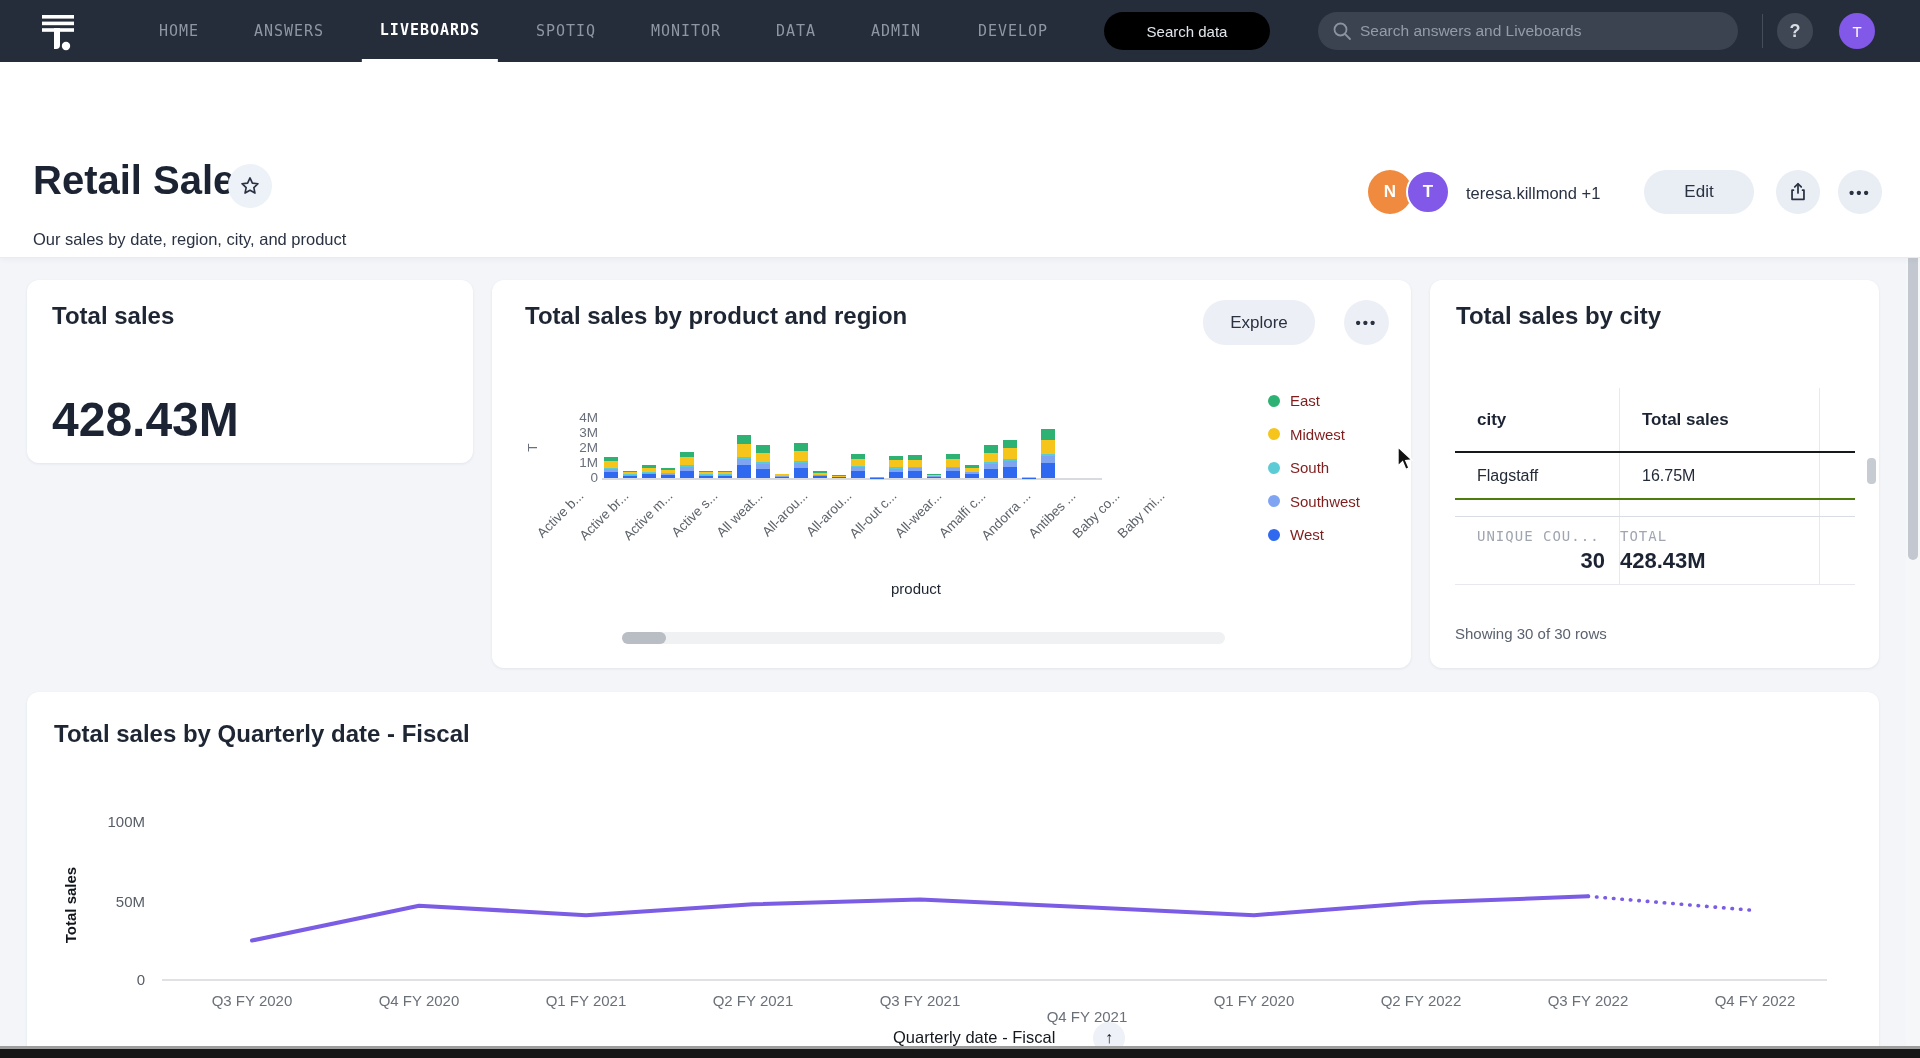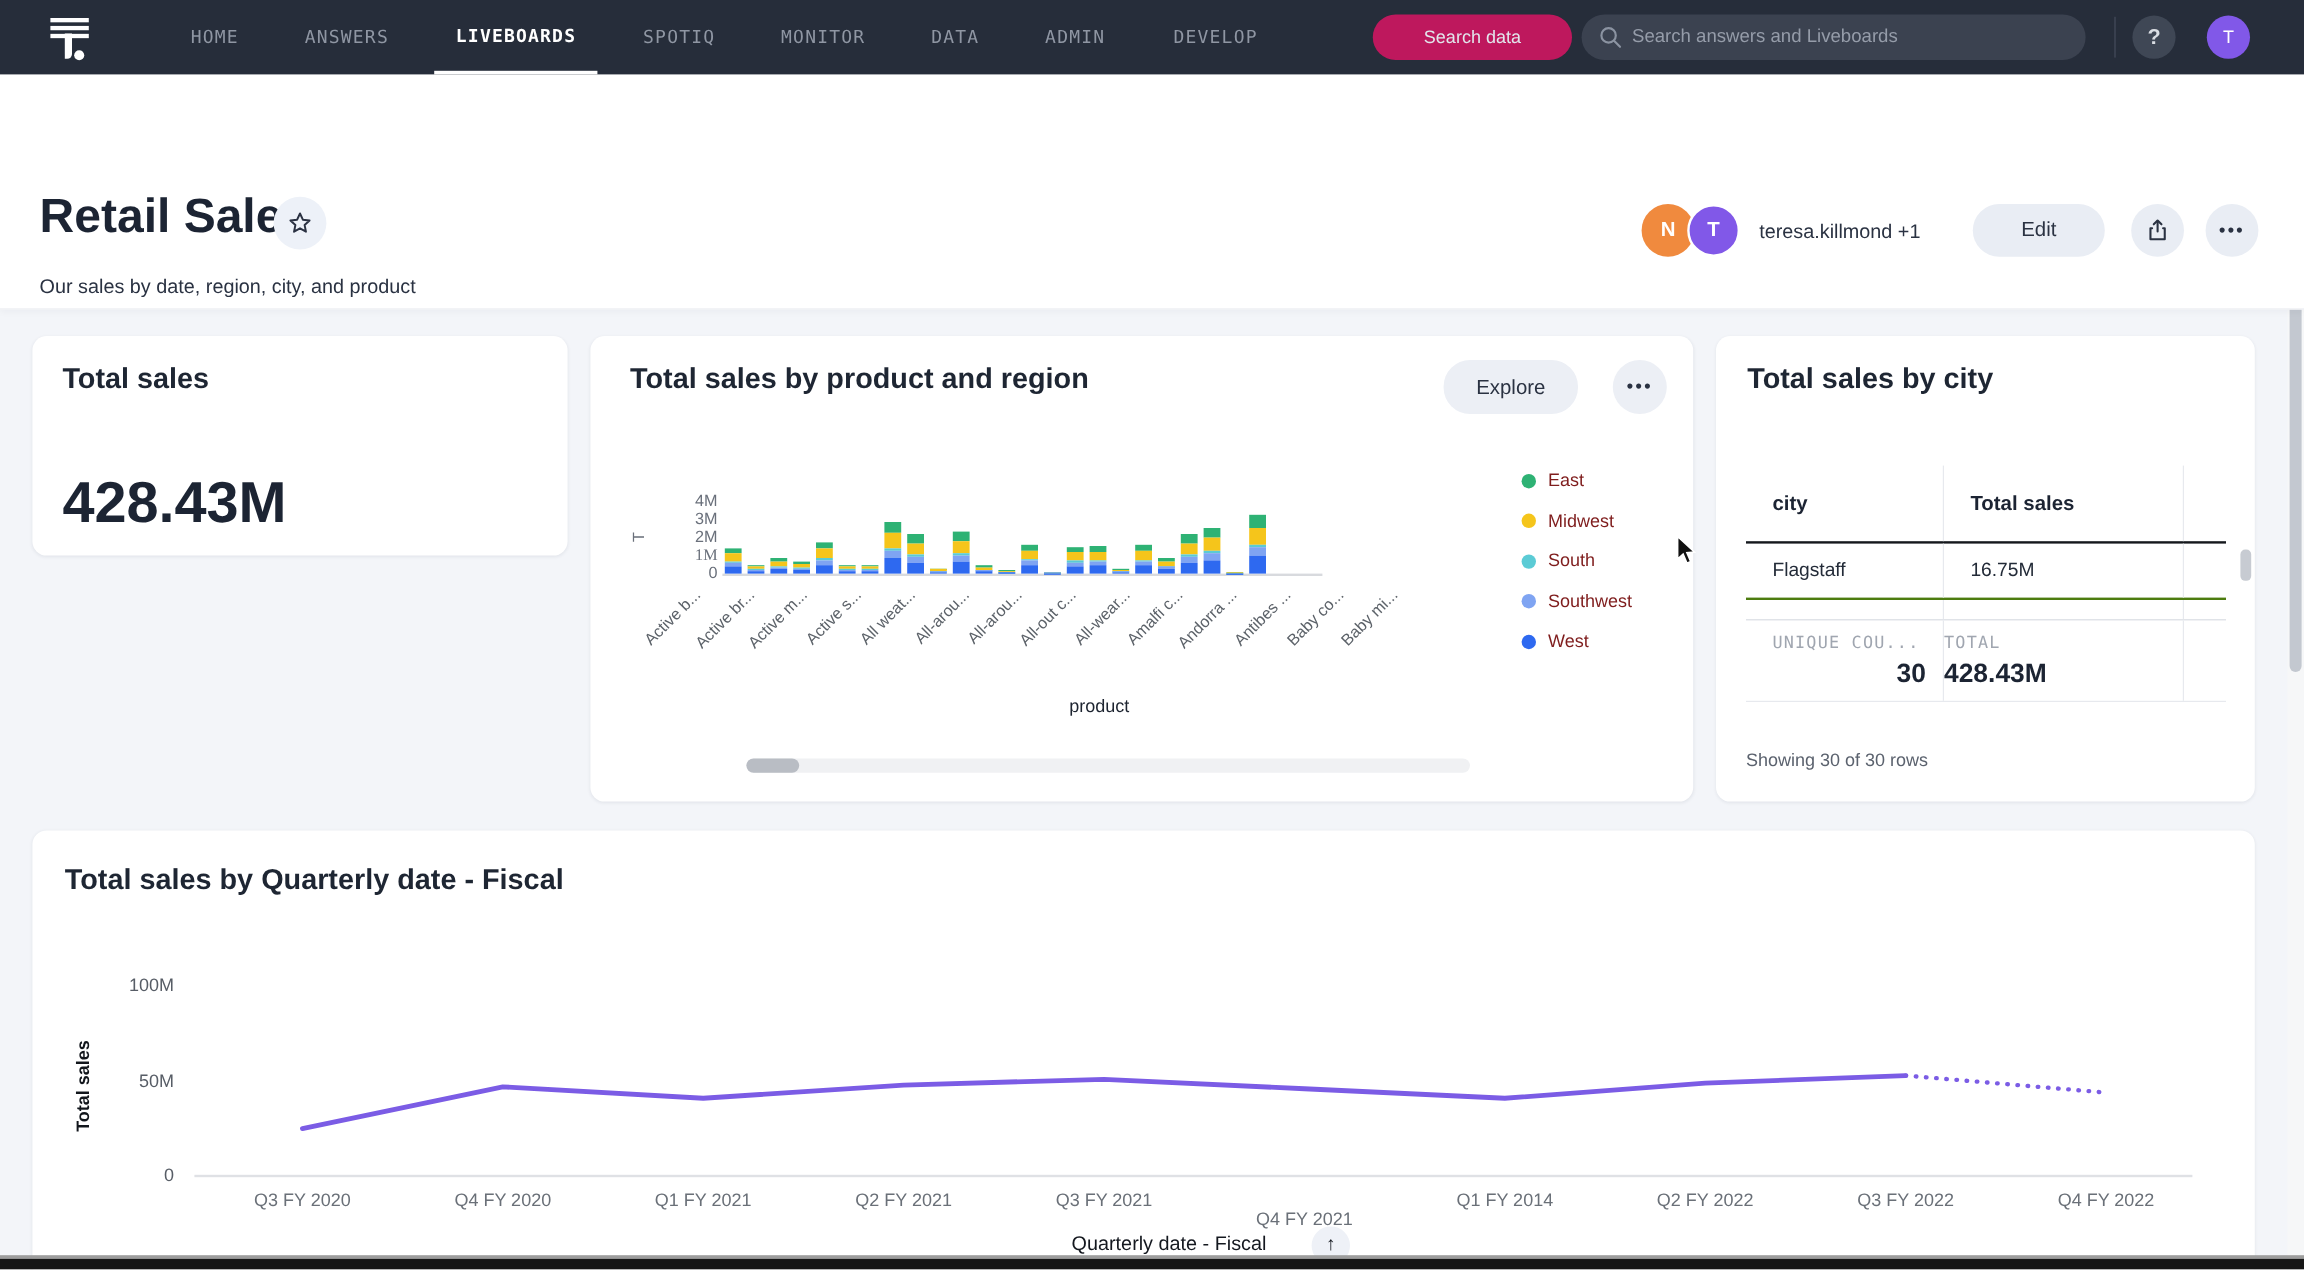--- a/index.html
+++ b/index.html
@@ -11,22 +11,22 @@
   
   .nav { position:absolute; left:0; top:0; width:1920px; height:62px; background:#262d3a; z-index:30; }
   .logo { position:absolute; left:38px; top:9px; width:44px; height:44px; }
   .nav-item {
     position:absolute; top:0; height:62px; display:flex; align-items:center;
     transform:translateX(-50%); padding:0 18px; color:#8f96a3;
     font-family:"DejaVu Sans Mono", monospace; font-size:15px; letter-spacing:1px; cursor:pointer;
   }
   .nav-item.active { color:#ffffff; font-weight:bold; border-bottom:3px solid #ffffff; }
   .searchdata-btn {
-    position:absolute; left:1144px; top:12px; width:166px; height:38px; border-radius:19px;
-    background:#be185d; color:#e2e6ec; font-size:15px; border:none;
+    position:absolute; left:1104px; top:12px; width:166px; height:38px; border-radius:19px;
+    background:#000000; color:#e2e6ec; font-size:15px; border:none;
     font-family:"Liberation Sans", sans-serif; display:flex; align-items:center; justify-content:center; cursor:pointer;
   }
   .nav-search { position:absolute; left:1318px; top:12px; width:420px; height:38px; }
   .nav-search input {
     width:100%; height:100%; border-radius:19px; background:#3b4250; border:none;
     color:#cfd4dc; font-size:15.5px; padding-left:42px; font-family:"Liberation Sans", sans-serif; outline:none;
   }
   .nav-search input::placeholder { color:#959ca9; }
   .nav-search .mag { position:absolute; left:14px; top:9px; }
   .nav-divider { position:absolute; left:1762px; top:14px; width:1px; height:34px; background:#454d5b; }
@@ -357,21 +357,21 @@
         <div class="bar" style="left: 549px; top: 149.16px; height: 48.84px;">
           <div style="height: 11.1px; background: rgb(46, 178, 116);"></div>
           <div style="height: 13.32px; background: rgb(245, 197, 27);"></div>
           <div style="height: 2.22px; background: rgb(91, 203, 213);"></div>
           <div style="height: 7.4px; background: rgb(127, 164, 242);"></div>
           <div style="height: 14.8px; background: rgb(46, 105, 240);"></div>
         </div>
         <div class="ytick" style="left: 46px; top: 130px;">4M</div>
         <div class="ytick" style="left: 46px; top: 145px;">3M</div>
         <div class="ytick" style="left: 46px; top: 160px;">2M</div>
-        <div class="ytick" style="left: 46px; top: 175px; font-family: Liberation Serif, serif;">1M</div>
+        <div class="ytick" style="left: 46px; top: 175px;">1M</div>
         <div class="ytick" style="left: 46px; top: 190px;">0</div>
         <div class="cat-label" style="left: -46px; top: 208px;">Active b...</div>
         <div class="cat-label" style="left: -1.3px; top: 208px;">Active br...</div>
         <div class="cat-label" style="left: 43.4px; top: 208px;">Active m...</div>
         <div class="cat-label" style="left: 88.1px; top: 208px;">Active s...</div>
         <div class="cat-label" style="left: 132.8px; top: 208px;">All weat...</div>
         <div class="cat-label" style="left: 177.5px; top: 208px;">All-arou...</div>
         <div class="cat-label" style="left: 222.2px; top: 208px;">All-arou...</div>
         <div class="cat-label" style="left: 266.9px; top: 208px;">All-out c...</div>
         <div class="cat-label" style="left: 311.6px; top: 208px;">All-wear...</div>
@@ -451,21 +451,21 @@
       <polyline points="225.0,248.5 392.0,213.7 559.0,223.2 726.0,212.2 893.0,207.4 1060.0,215.3 1227.0,223.2 1394.0,210.6 1561.0,204.3" fill="none" stroke="#7b5ce5" stroke-width="4" stroke-linejoin="round" stroke-linecap="round"></polyline>
       <polyline points="1561.0,204.3 1728.0,218.5" fill="none" stroke="#7b5ce5" stroke-width="3.6" stroke-linecap="round" stroke-dasharray="0.5 8"></polyline>
     </svg>
     <div>
         <div class="line-xtick" style="left: 145px;">Q3 FY 2020</div>
         <div class="line-xtick" style="left: 312px;">Q4 FY 2020</div>
         <div class="line-xtick" style="left: 479px;">Q1 FY 2021</div>
         <div class="line-xtick" style="left: 646px;">Q2 FY 2021</div>
         <div class="line-xtick" style="left: 813px;">Q3 FY 2021</div>
         <div class="line-xtick" style="left: 980px; margin-top: 16px;">Q4 FY 2021</div>
-        <div class="line-xtick" style="left: 1147px;">Q1 FY 2014</div>
+        <div class="line-xtick" style="left: 1147px;">Q1 FY 2020</div>
         <div class="line-xtick" style="left: 1314px;">Q2 FY 2022</div>
         <div class="line-xtick" style="left: 1481px;">Q3 FY 2022</div>
         <div class="line-xtick" style="left: 1648px;">Q4 FY 2022</div>
         <div class="line-ytick" style="left: 38px; top: 121px;">100M</div>
         <div class="line-ytick" style="left: 38px; top: 201px;">50M</div>
         <div class="line-ytick" style="left: 38px; top: 279px;">0</div>
       </div>
     <div class="line-xaxis-label">Quarterly date - Fiscal</div>
     <button class="axis-up-btn">↑</button>
   </div>

